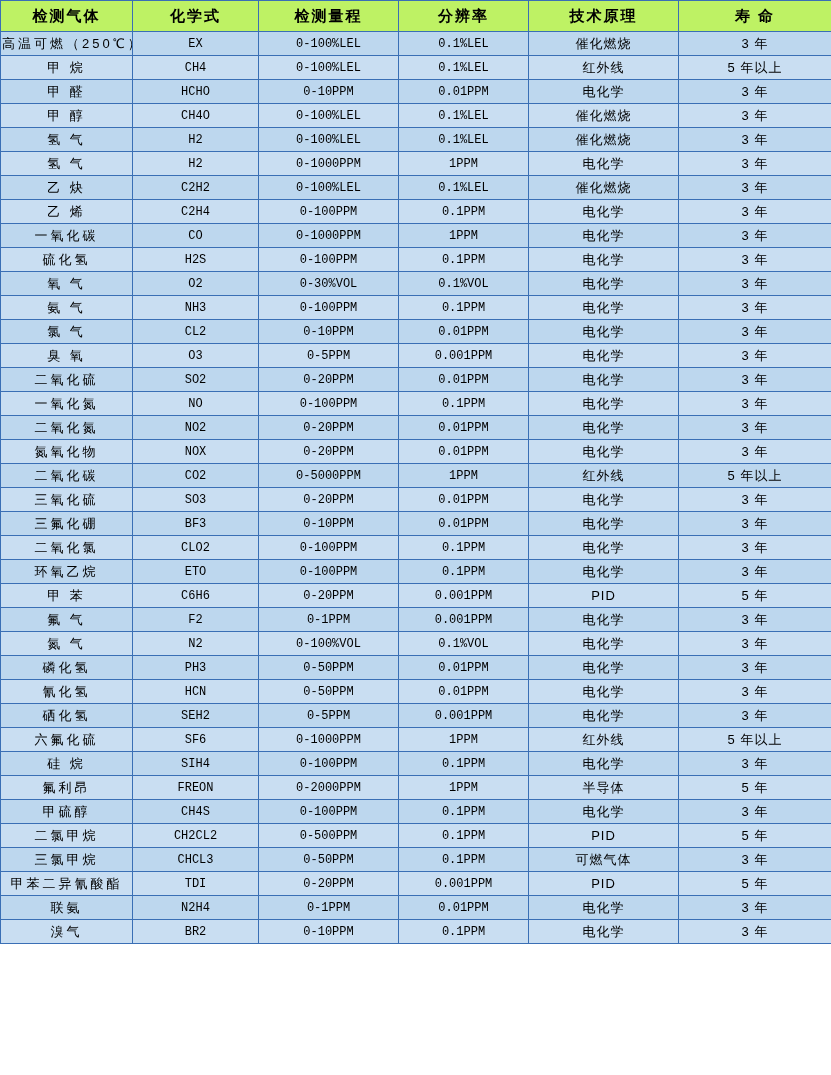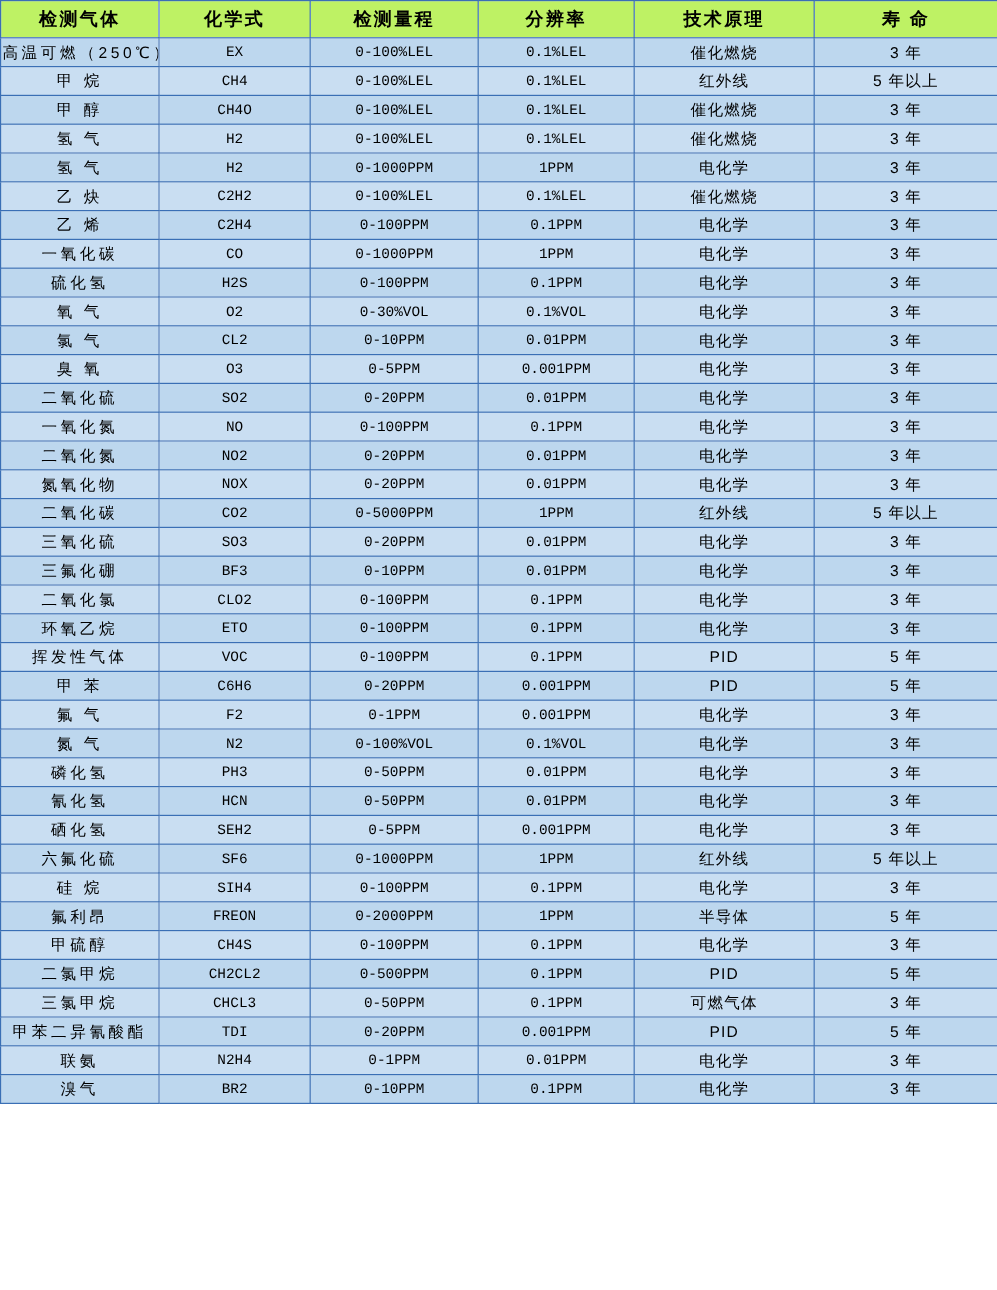--- a/index.html
+++ b/index.html
@@ -96,20 +96,28 @@
       </tr>
       <tr>
         <td class="name">甲 烷</td>
         <td class="formula">CH4</td>
         <td class="range">0-100%LEL</td>
         <td class="res">0.1%LEL</td>
         <td class="tech">红外线</td>
         <td class="life">5 年以上</td>
       </tr>
       <tr>
+        <td class="name">甲 醛</td>
+        <td class="formula">HCHO</td>
+        <td class="range">0-10PPM</td>
+        <td class="res">0.01PPM</td>
+        <td class="tech">电化学</td>
+        <td class="life">3 年</td>
+      </tr>
+      <tr>
         <td class="name">甲 醇</td>
         <td class="formula">CH4O</td>
         <td class="range">0-100%LEL</td>
         <td class="res">0.1%LEL</td>
         <td class="tech">催化燃烧</td>
         <td class="life">3 年</td>
       </tr>
       <tr>
         <td class="name">氢 气</td>
         <td class="formula">H2</td>
@@ -160,20 +168,28 @@
       </tr>
       <tr>
         <td class="name">氧 气</td>
         <td class="formula">O2</td>
         <td class="range">0-30%VOL</td>
         <td class="res">0.1%VOL</td>
         <td class="tech">电化学</td>
         <td class="life">3 年</td>
       </tr>
       <tr>
+        <td class="name">氨 气</td>
+        <td class="formula">NH3</td>
+        <td class="range">0-100PPM</td>
+        <td class="res">0.1PPM</td>
+        <td class="tech">电化学</td>
+        <td class="life">3 年</td>
+      </tr>
+      <tr>
         <td class="name">氯 气</td>
         <td class="formula">CL2</td>
         <td class="range">0-10PPM</td>
         <td class="res">0.01PPM</td>
         <td class="tech">电化学</td>
         <td class="life">3 年</td>
       </tr>
       <tr>
         <td class="name">臭 氧</td>
         <td class="formula">O3</td>
@@ -246,28 +262,20 @@
         <td class="tech">电化学</td>
         <td class="life">3 年</td>
       </tr>
       <tr>
         <td class="name">环氧乙烷</td>
         <td class="formula">ETO</td>
         <td class="range">0-100PPM</td>
         <td class="res">0.1PPM</td>
         <td class="tech">电化学</td>
         <td class="life">3 年</td>
-      </tr>
-      <tr>
-        <td class="name">挥发性气体</td>
-        <td class="formula">VOC</td>
-        <td class="range">0-100PPM</td>
-        <td class="res">0.1PPM</td>
-        <td class="tech">PID</td>
-        <td class="life">5 年</td>
       </tr>
       <tr>
         <td class="name">甲 苯</td>
         <td class="formula">C6H6</td>
         <td class="range">0-20PPM</td>
         <td class="res">0.001PPM</td>
         <td class="tech">PID</td>
         <td class="life">5 年</td>
       </tr>
       <tr>

